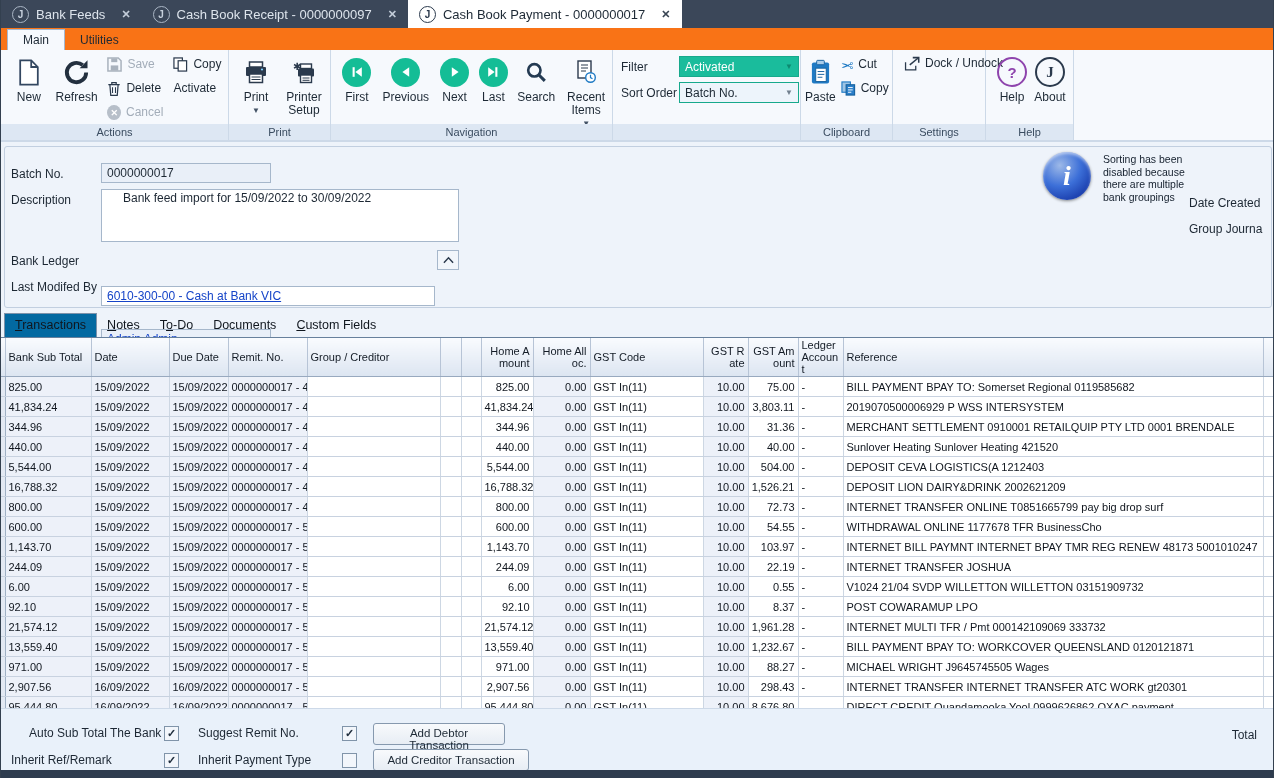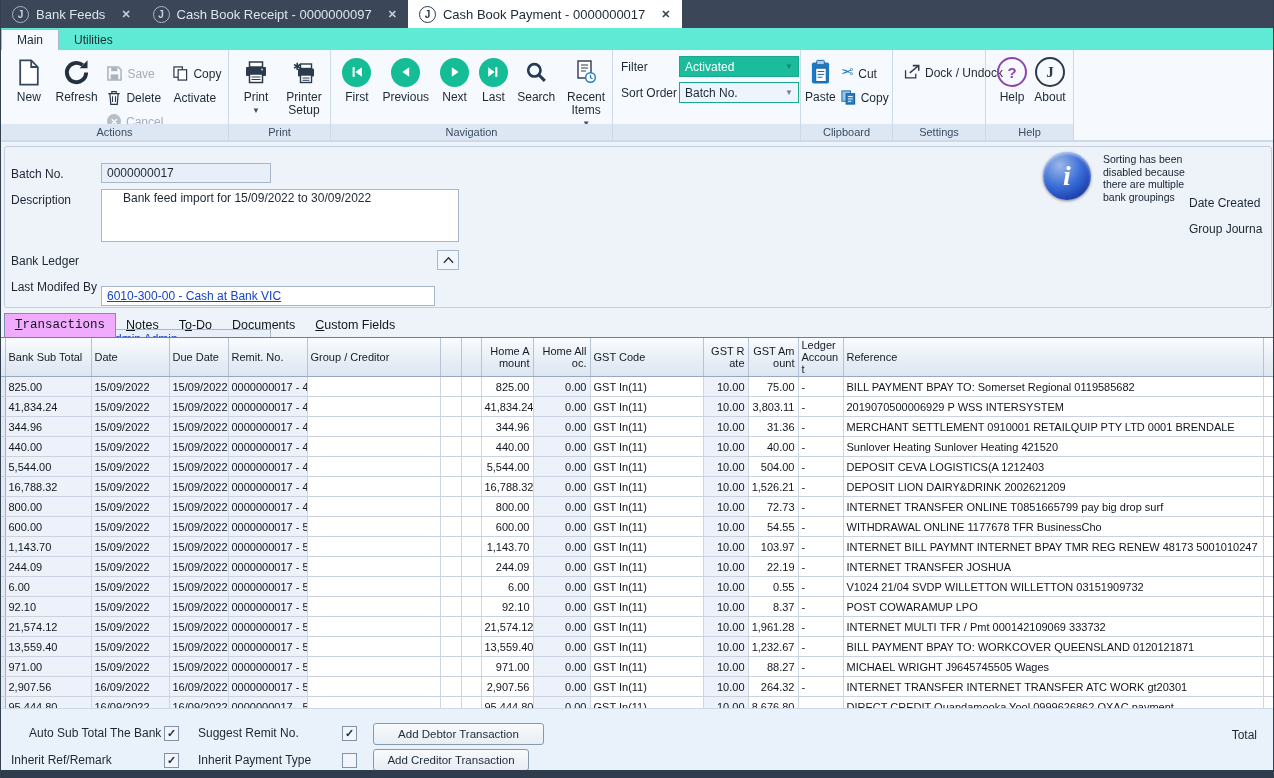--- a/index.html
+++ b/index.html
@@ -9,33 +9,33 @@
   
   .wintabs{position:absolute;left:0;top:0;width:100%;height:28px;background:#3b4759;display:flex;}
   .wtab{display:flex;align-items:center;padding:0 11px;gap:7px;color:#dde4ec;font-size:13px;cursor:default;}
   .wtab .jicon{width:15px;height:15px;border:1.5px solid #aab6c5;border-radius:50%;font-size:10px;font-weight:bold;
        display:flex;align-items:center;justify-content:center;color:#c7d1dd;flex:0 0 auto;}
   .wtab .wclose{font-size:11px;font-weight:bold;margin-left:9px;color:#c3cdd9;}
   .wtab.active{background:#ffffff;color:#1d2935;}
   .wtab.active .jicon{border-color:#2b3a4d;color:#2b3a4d;}
   .wtab.active .wclose{color:#3a4654;}
   
-  .ribbontabs{position:absolute;top:28px;left:0;width:100%;height:22px;background:#5eead4;display:flex;align-items:flex-end;padding-left:0;box-sizing:border-box;}
+  .ribbontabs{position:absolute;top:28px;left:0;width:100%;height:22px;background:#f97316;display:flex;align-items:flex-end;padding-left:6px;box-sizing:border-box;}
   .rtab{padding:3px 15px 3px;font-size:12px;color:#1d2935;}
   .rtab.active{background:#f6f9fd;border:1px solid #a5b8cf;border-bottom:none;}
   
   .ribbon{position:absolute;top:50px;left:0;width:100%;height:92px;background:#f6f9fd;border-bottom:2px solid #cdd9e8;display:flex;box-sizing:border-box;}
   .grp{position:relative;height:100%;border-right:1px solid #ccd9e8;box-sizing:border-box;flex:0 0 auto;}
   .grp-label{position:absolute;left:0;right:0;bottom:0;height:16px;background:#dde7f3;text-align:center;
        font-size:11px;color:#3a4c60;line-height:16px;}
   .grp-body{position:absolute;left:0;right:0;top:0;bottom:16px;display:flex;align-items:flex-start;}
   .bigbtn{display:flex;flex-direction:column;align-items:center;padding-top:6px;font-size:12px;color:#1d2935;text-align:center;line-height:13px;}
   .bigbtn .bicon{height:32px;display:flex;align-items:center;justify-content:center;margin-bottom:3px;}
   .smallcol{display:flex;flex-direction:column;padding-top:7px;}
-  .smallbtn{display:flex;align-items:flex-end;gap:5px;font-size:12px;height:24px;padding:0 5px;white-space:nowrap;}
+  .smallbtn{display:flex;align-items:flex-start;gap:5px;font-size:12px;height:24px;padding:0 5px;white-space:nowrap;}
   .disabled{color:#a3adb9;}
   .navc{width:29px;height:29px;border-radius:50%;background:#14bd96;display:flex;align-items:center;justify-content:center;}
   .ddrow{display:flex;align-items:center;margin-top:6px;}
   .ddlabel{width:58px;font-size:12px;}
   .dd{width:120px;height:21px;border:1px solid #17a98c;font-size:12px;display:flex;align-items:center;
       justify-content:space-between;padding:0 5px;box-sizing:border-box;}
   .dd.green{background:#1abc9c;color:#fff;}
   .dd.green .arr{color:#0d8a71;}
   .dd.light{background:#edf4fb;color:#1d2935;}
   .dd.light .arr{color:#72808f;}
@@ -59,21 +59,21 @@
   .chevbtn{position:absolute;border:1px solid #a6b7cb;background:#f2f6fb;display:flex;align-items:center;justify-content:center;box-sizing:border-box;}
   .infoicon{position:absolute;left:1042px;top:152px;width:48px;height:48px;border-radius:50%;
       background:radial-gradient(circle at 35% 28%,#9db9e8 0%,#3c6fd8 45%,#1b3fae 78%,#12307f 100%);
       box-shadow:0 1px 3px rgba(0,0,0,.45), inset 0 2px 3px rgba(255,255,255,.55);
       display:flex;align-items:center;justify-content:center;color:#fff;
       font-family:"Liberation Serif",serif;font-style:italic;font-weight:bold;font-size:28px;}
   .notice{position:absolute;left:1102px;top:153px;width:92px;font-size:10.5px;line-height:12.5px;color:#15202e;}
   
   .dtabs{position:absolute;top:310px;left:0;width:100%;height:27px;display:flex;align-items:flex-end;padding-left:3px;box-sizing:border-box;}
   .dtab{padding:4px 10px 5px;font-size:12.5px;color:#10161e;white-space:nowrap;}
-  .dtab.active{background:#f0abfc;border:1px solid #7d92aa;border-bottom:none;position:relative;z-index:3;font-family:Liberation Mono, monospace;}
+  .dtab.active{background:#0369a1;border:1px solid #7d92aa;border-bottom:none;position:relative;z-index:3;}
   
   .gridwrap{position:absolute;top:337px;left:0;width:1274px;height:371px;overflow:hidden;background:#fff;border-top:1px solid #67809c;}
   table.grid{border-collapse:collapse;table-layout:fixed;width:1274px;font-size:11px;}
   table.grid th{background:linear-gradient(#f9fbfe,#dce5f1);border-right:1px solid #b7c4d6;border-bottom:1px solid #98a9bf;
       font-weight:normal;padding:1px 3px;height:34px;text-align:left;color:#141c26;overflow:hidden;line-height:12px;word-break:break-all;}
   table.grid td{border-right:1px solid #cdd7e3;border-bottom:1px solid #c8d2e0;padding:1px 3px;height:17px;
       white-space:nowrap;overflow:hidden;background:#fff;color:#10161e;}
   table.grid td.tint{background:#edf1f9;}
   table.grid .right{text-align:right;}
   table.grid td.strip{background:#e3e9f3;border-right:1px solid #9fb0c4;padding:0;}
@@ -722,21 +722,21 @@
             <td class="tint ">16/09/2022</td>
             <td class="tint ">16/09/2022</td>
             <td class="tint ">0000000017 - 5</td>
             <td class=""></td>
             <td class=""></td>
             <td class=""></td>
             <td class="right">2,907.56</td>
             <td class="tint right">0.00</td>
             <td class="">GST In(11)</td>
             <td class="tint right">10.00</td>
-            <td class="right">264.32</td>
+            <td class="right">298.43</td>
             <td class="">-</td>
             <td class="">INTERNET TRANSFER INTERNET TRANSFER ATC WORK gt20301</td>
             <td class=""></td>
           </tr>
           <tr>
             <td class="strip"></td>
             <td class="tint ">95,444.80</td>
             <td class="tint ">16/09/2022</td>
             <td class="tint ">16/09/2022</td>
             <td class="tint ">0000000017 - 5</td>
@@ -760,20 +760,20 @@
     <span class="flabel" style="left:28px;top:17px">Auto Sub Total The Bank</span>
     <span class="cb" style="left:163px;top:17px">✓</span>
     <span class="flabel" style="left:197px;top:17px">Suggest Remit No.</span>
     <span class="cb" style="left:341px;top:17px">✓</span>
 
     <span class="flabel" style="left:10px;top:44px">Inherit Ref/Remark</span>
     <span class="cb" style="left:163px;top:44px">✓</span>
     <span class="flabel" style="left:197px;top:44px">Inherit Payment Type</span>
     <span class="cb" style="left:341px;top:44px"></span>
 
-    <button class="fbtn" style="left:372px;top:14px;width:171px;height:22px">Add Debtor Transaction</button>
+    <button class="fbtn" style="left:372px;top:14px;width:132px;height:22px">Add Debtor Transaction</button>
     <button class="fbtn" style="left:372px;top:40px;width:156px;height:22px">Add Creditor Transaction</button>
 
     <span class="flabel" style="right:16px;top:19px;left:auto;position:absolute">Total</span>
   </div>
 
   <div class="statusbar"></div>
 </div>
 
 </body></html>

